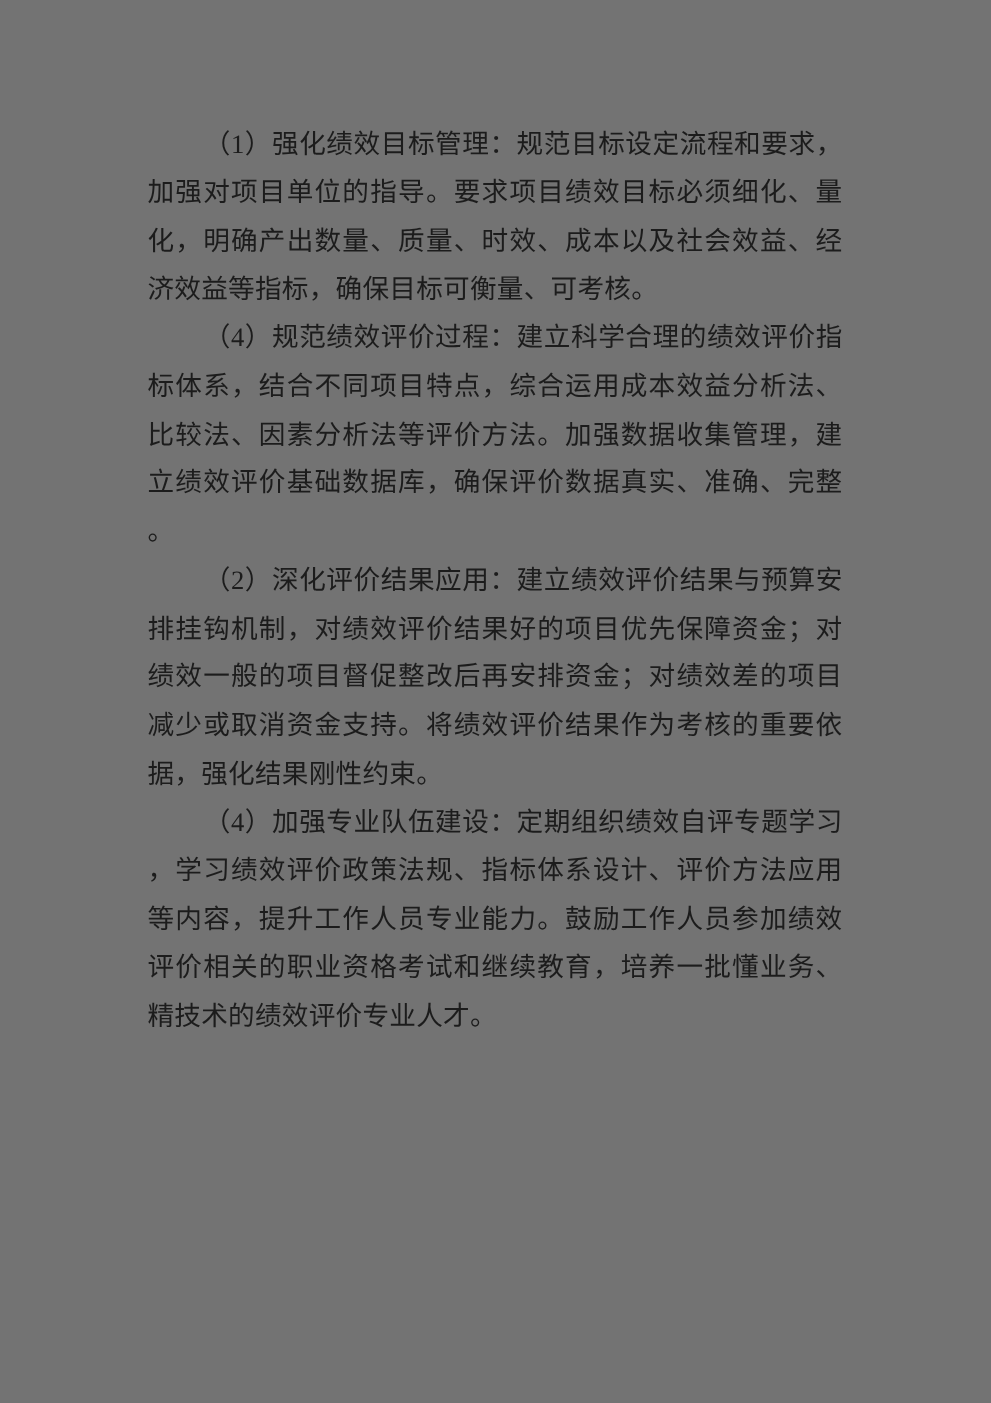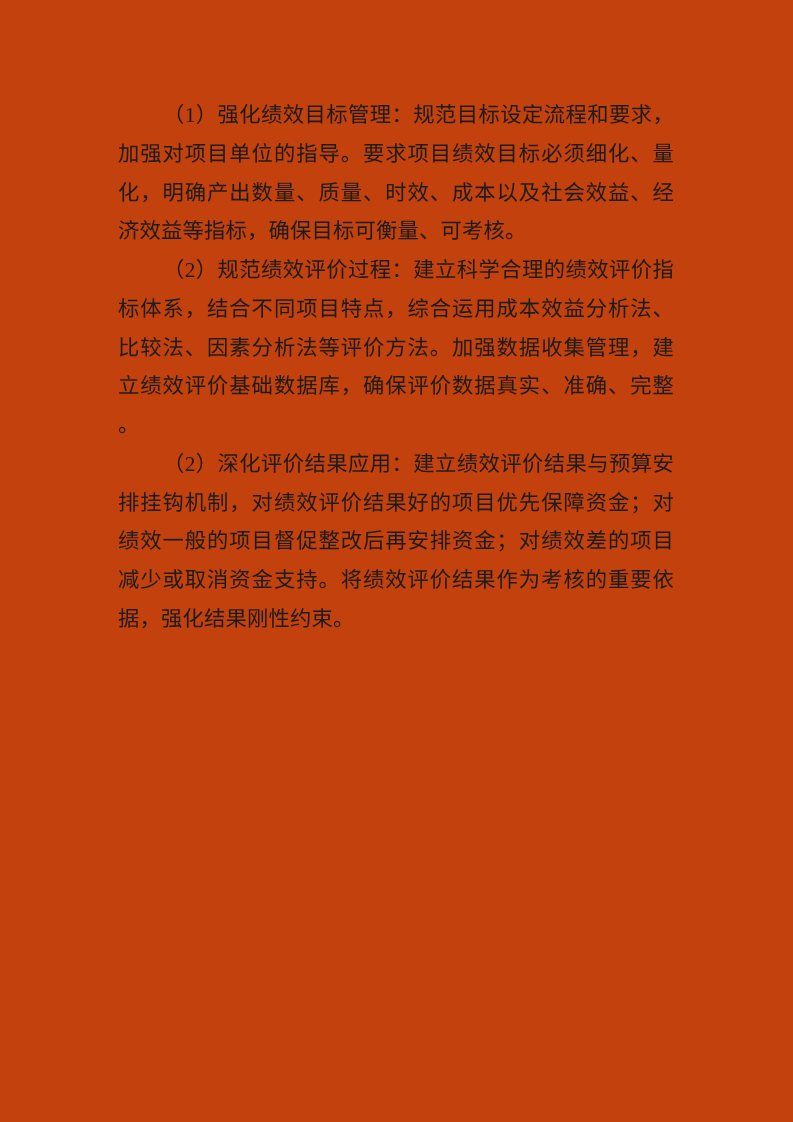--- a/index.html
+++ b/index.html
@@ -34,19 +34,20 @@
     line-break: anywhere;
     overflow-wrap: anywhere;
     word-break: normal;
     font-weight: 400;
     letter-spacing: 0.2px;
   }
 </style>
 </head>
 <body>
 
-<div class="page" style="background: #c2410c;">
+<div class="page" style="background: #737373;">
   <div class="text-block" id="paragraph-container">
       <p class="para" style="color: rgb(28, 28, 28);">（1）强化绩效目标管理：规范目标设定流程和要求，加强对项目单位的指导。要求项目绩效目标必须细化、量化，明确产出数量、质量、时效、成本以及社会效益、经济效益等指标，确保目标可衡量、可考核。</p>
-      <p class="para" style="color: rgb(28, 28, 28);">（2）规范绩效评价过程：建立科学合理的绩效评价指标体系，结合不同项目特点，综合运用成本效益分析法、比较法、因素分析法等评价方法。加强数据收集管理，建立绩效评价基础数据库，确保评价数据真实、准确、完整。</p>
+      <p class="para" style="color: rgb(28, 28, 28);">（4）规范绩效评价过程：建立科学合理的绩效评价指标体系，结合不同项目特点，综合运用成本效益分析法、比较法、因素分析法等评价方法。加强数据收集管理，建立绩效评价基础数据库，确保评价数据真实、准确、完整。</p>
       <p class="para" style="color: rgb(28, 28, 28);">（2）深化评价结果应用：建立绩效评价结果与预算安排挂钩机制，对绩效评价结果好的项目优先保障资金；对绩效一般的项目督促整改后再安排资金；对绩效差的项目减少或取消资金支持。将绩效评价结果作为考核的重要依据，强化结果刚性约束。</p>
+      <p class="para" style="color: rgb(28, 28, 28);">（4）加强专业队伍建设：定期组织绩效自评专题学习，学习绩效评价政策法规、指标体系设计、评价方法应用等内容，提升工作人员专业能力。鼓励工作人员参加绩效评价相关的职业资格考试和继续教育，培养一批懂业务、精技术的绩效评价专业人才。</p>
     </div>
 </div>
 
 </body></html>

